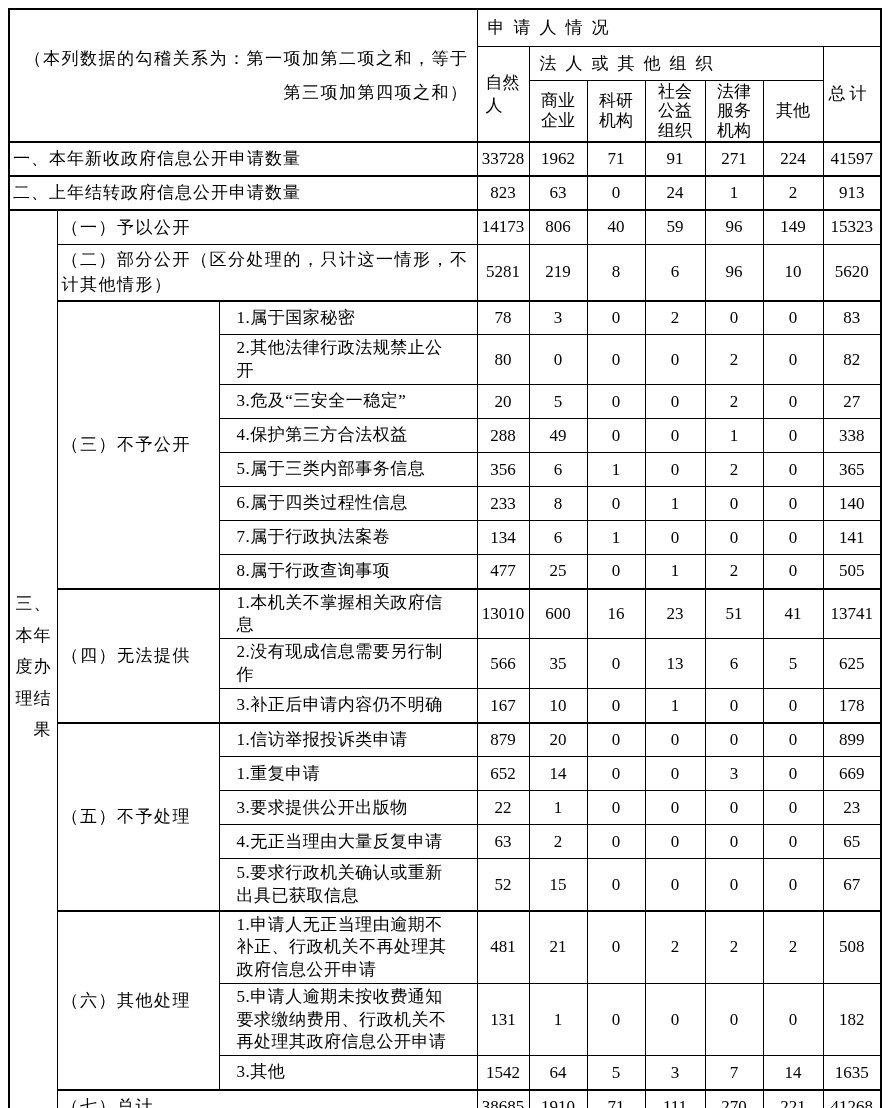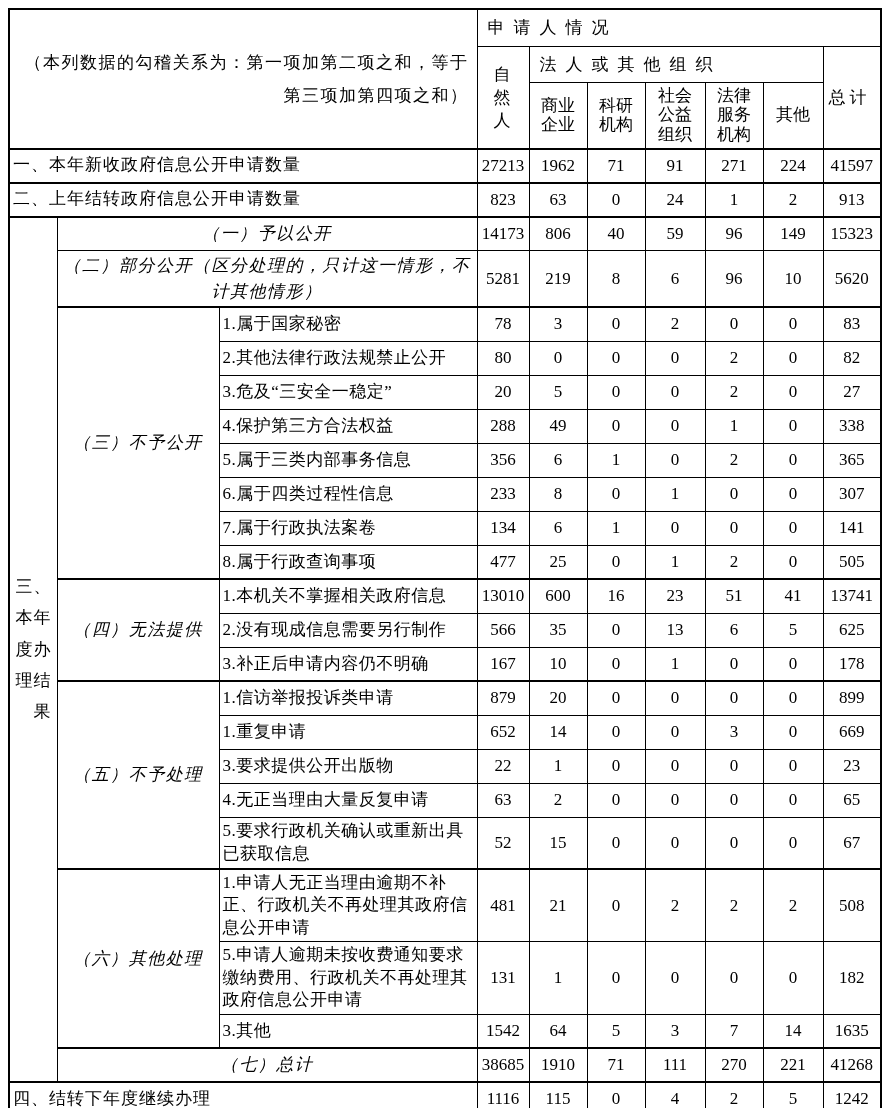--- a/index.html
+++ b/index.html
@@ -6,25 +6,25 @@
   body{font-family:"Liberation Serif","DejaVu Serif",serif;color:#000;}
   table{border-collapse:collapse;table-layout:fixed;margin:8px 0 0 8px;border:2px solid #000;}
   td{border:1px solid #000;font-size:17px;overflow:hidden;vertical-align:middle;}
   tr.tsep > td{border-top-width:2px;}
   .rh1{height:37px}.rh2{height:34px}.rh3{height:61px}
   .r{height:34px}.r2{height:52px}.r3{height:70px}
   .note{text-align:right;padding:20px 8px;line-height:1.95;letter-spacing:1.5px;vertical-align:middle;}
   .hd{text-align:left;vertical-align:middle;}
   .hdsp{letter-spacing:9px;text-indent:9px;}
   .vhead{padding:1px 11px;word-break:break-all;line-height:1.15;text-align:center;}
-  .tight{letter-spacing:0;padding:16px;}
+  .tight{letter-spacing:0;padding:8px;}
   .zj{letter-spacing:4px;text-indent:4px;}
   .lab{text-align:left;padding:2px 3px;letter-spacing:1px;line-height:1.3;margin-top:40px;}
-  .grp{text-align:center;padding:2px 4px;letter-spacing:1.5px;vertical-align:middle;line-height:1.5;font-style:italic;}
-  .item{text-align:left;padding:2px 3px;letter-spacing:0.5px;line-height:1.32;margin-top:8px;}
+  .grp{text-align:left;padding:2px 4px;letter-spacing:1.5px;vertical-align:middle;line-height:1.5;}
+  .item{text-align:left;padding:2px 17px;letter-spacing:0.5px;line-height:1.32;margin-top:8px;}
   .vert{text-align:right;vertical-align:middle;word-break:break-all;line-height:1.85;padding:2px 5px;letter-spacing:1px;}
   .num{text-align:center;padding:0 1px;}
 </style>
 </head>
 <body>
 
 <table>
   <colgroup>
     <col style="width:48px">
       <col style="width:162px">
@@ -51,21 +51,21 @@
   <tr class="rh3">
     <td class="hd vhead">商业企业</td>
     <td class="hd vhead">科研机构</td>
     <td class="hd vhead">社会公益组织</td>
     <td class="hd vhead">法律服务机构</td>
     <td class="hd vhead">其他</td>
   </tr>
 
   <tr class="r tsep">
     <td class="lab" colspan="3">一、本年新收政府信息公开申请数量</td>
-    <td class="num">27213</td>
+    <td class="num">33728</td>
     <td class="num">1962</td>
     <td class="num">71</td>
     <td class="num">91</td>
     <td class="num">271</td>
     <td class="num">224</td>
     <td class="num">41597</td>
   </tr>
 
   <tr class="r tsep">
     <td class="lab" colspan="3">二、上年结转政府信息公开申请数量</td>
@@ -153,21 +153,21 @@
     <td class="num">365</td>
   </tr>
   <tr class="r">
     <td class="item">6.属于四类过程性信息</td>
     <td class="num">233</td>
     <td class="num">8</td>
     <td class="num">0</td>
     <td class="num">1</td>
     <td class="num">0</td>
     <td class="num">0</td>
-    <td class="num">307</td>
+    <td class="num">140</td>
   </tr>
   <tr class="r">
     <td class="item">7.属于行政执法案卷</td>
     <td class="num">134</td>
     <td class="num">6</td>
     <td class="num">1</td>
     <td class="num">0</td>
     <td class="num">0</td>
     <td class="num">0</td>
     <td class="num">141</td>

